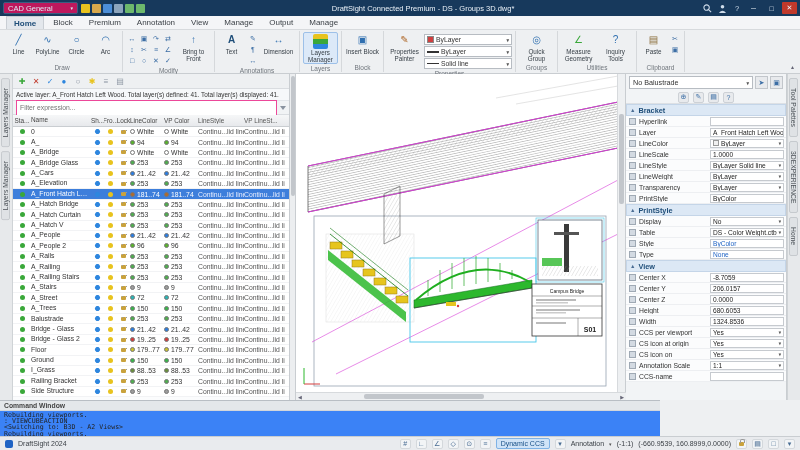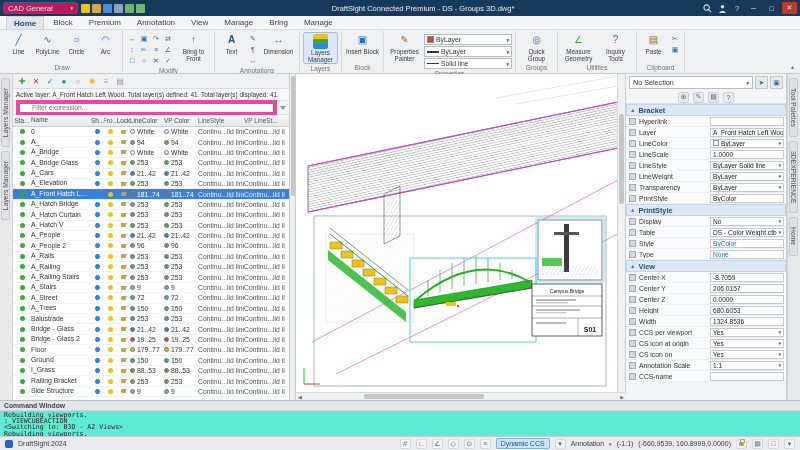--- a/index.html
+++ b/index.html
@@ -51,21 +51,21 @@
   .vstrip.right{right:0;border-left:1px solid #cfd3d6}
   .vtab{writing-mode:vertical-rl;font-size:6.8px;color:#4a5056;background:#dfe2e5;border:1px solid #c6cace;padding:9px 0;margin:4px 1px;border-radius:2px;display:block;text-align:center;white-space:nowrap}
   .vstrip.left .vtab{transform:rotate(180deg)}
 
   
   .layers{position:absolute;left:13px;top:0;width:277px;height:326px;background:#fbfcfd;border-right:1px solid #c9cdd1;display:flex;flex-direction:column}
   .ltoolbar{height:15px;background:#eef0f2;border-bottom:1px solid #d9dce0;display:flex;align-items:center;gap:2px;padding:0 3px;flex:none}
   .lt{width:12px;height:12px;display:flex;align-items:center;justify-content:center;font-size:8px;border-radius:2px}
   .lnote{height:12px;font-size:6.4px;line-height:12px;padding:0 3px;background:#f6f8fa;border-bottom:1px solid #e2e5e9;color:#333;white-space:nowrap;overflow:hidden;flex:none}
   .lfilter{height:14px;padding:1px 3px;background:#f1f3f5;border-bottom:1px solid #dadde1;display:flex;align-items:center;gap:3px;flex:none}
-  .lfilter input{flex:1;height:16px;border:4px solid #ec4899;font-size:6.8px;padding:0 12px;font-family:"Liberation Sans",sans-serif;color:#555;background:#fff}
+  .lfilter input{flex:1;height:16px;border:1px solid #ec4899;font-size:6.8px;padding:0 3px;font-family:"Liberation Sans",sans-serif;color:#555;background:#fff}
   .funnel{width:0;height:0;border-left:3px solid transparent;border-right:3px solid transparent;border-top:4px solid #8a93a0;flex:none}
   .lhead{height:12px;display:flex;background:linear-gradient(#f6f7f8,#e7e9ec);border-bottom:1px solid #c9cdd1;font-size:6.4px;color:#444;align-items:center;flex:none}
   .lbody{flex:1;overflow:hidden}
   .lrow{display:flex;height:10.4px;align-items:center;font-size:6.8px;border-bottom:1px solid #f2f3f5;background:#fff}
   .lrow.sel{background:#3d7edb;color:#fff}
   .c{flex:none;display:flex;align-items:center;overflow:hidden;white-space:nowrap}
   .cst{width:18px;justify-content:center}
   .cnm{width:60px;display:block;line-height:10.4px;text-overflow:ellipsis}
   .cic{width:13px;justify-content:center}
   .ccol{width:34px}
@@ -101,21 +101,21 @@
   .psec .chev{font-size:5.5px;color:#4a6d94;font-weight:normal}
   .prow{display:flex;align-items:center;height:11px;background:#fbfcfd;border-bottom:1px solid #edeff2;padding-right:2px}
   .pic{width:7px;height:7px;background:#d3dae2;border:1px solid #9fa9b4;margin:0 3px;flex:none}
   .plab{font-size:6.8px;color:#333;white-space:nowrap;overflow:hidden}
   .pval{margin-left:auto;width:74px;height:9px;background:#fff;border:1px solid #c6cacf;font-size:6.6px;display:flex;align-items:center;padding:0 2px;white-space:nowrap;overflow:hidden;color:#222;flex:none}
   .pval.blue{color:#1f63c4}
   .pval .da{font-size:4.5px}
   .chip2{width:6px;height:6px;border:1px solid #999;margin-right:2px;flex:none;display:inline-block}
 
   
-  .cmdwin{position:absolute;left:0;top:400px;width:800px;height:36px;background:#5eead4;border-top:1px solid #b9bec4}
+  .cmdwin{position:absolute;left:0;top:400px;width:660px;height:36px;background:#3b82f6;border-top:1px solid #b9bec4}
   .cmdtitle{height:10px;background:#e4e7ea;border-bottom:1px solid #d2d6da;font-size:6.8px;line-height:10px;padding:0 4px;color:#444;font-weight:bold}
   .cmdbody{padding:1px 4px;font-family:"DejaVu Sans Mono",monospace;font-size:6.6px;line-height:6.2px;color:#222}
 
   
   .statusbar{position:absolute;left:0;top:436px;width:800px;height:14px;background:#e9ebee;border-top:1px solid #c9cdd1;display:flex;align-items:center;gap:5px;padding:0 5px;font-size:7px;color:#3a3f45}
   .slogo{width:8px;height:8px;background:#1f63c4;border-radius:2px;flex:none}
   .sico{width:11px;height:10px;display:flex;align-items:center;justify-content:center;font-size:7px;color:#4a6d94;background:#f2f4f6;border:1px solid #d4d8dc;border-radius:2px}
   .schip{background:#cfe3f7;border:1px solid #7fb2e5;border-radius:2px;padding:0 4px;height:11px;line-height:10px;color:#174f86}
   .sflex{flex:1}
 </style>
@@ -156,21 +156,21 @@
     <span class="winbtn close">✕</span>
   </div>
 
   <div class="menubar">
     <span class="mtab active">Home</span>
     <span class="mtab">Block</span>
     <span class="mtab">Premium</span>
     <span class="mtab">Annotation</span>
     <span class="mtab">View</span>
     <span class="mtab">Manage</span>
-    <span class="mtab">Bring</span>
+    <span class="mtab">Output</span>
     <span class="mtab">Manage</span>
     <span class="mspace"></span>
   </div>
 
   <div class="ribbon">
 
     <div class="rgroup">
       <div class="rcontent">
         <div class="rbtn">
             <span class="ricon">╱</span>
@@ -1100,21 +1100,21 @@
       <div class="hscroll">
           <span class="sarrow">◀</span>
           <span class="hthumb"></span>
           <span class="sarrow" style="margin-left:auto">▶</span>
         </div>
     </div>
 
     <div class="props">
       <div class="pseltop">
         <span class="pcombo">
-            <span>No Selection</span>
+            <span>No Balustrade</span>
             <b class="da">▾</b>
           </span>
         <span class="pbtn">➤</span>
         <span class="pbtn">▣</span>
       </div>
       <div class="ptools">
         <span class="ptool">⊕</span>
         <span class="ptool">✎</span>
         <span class="ptool">▤</span>
         <span class="ptool">?</span>

